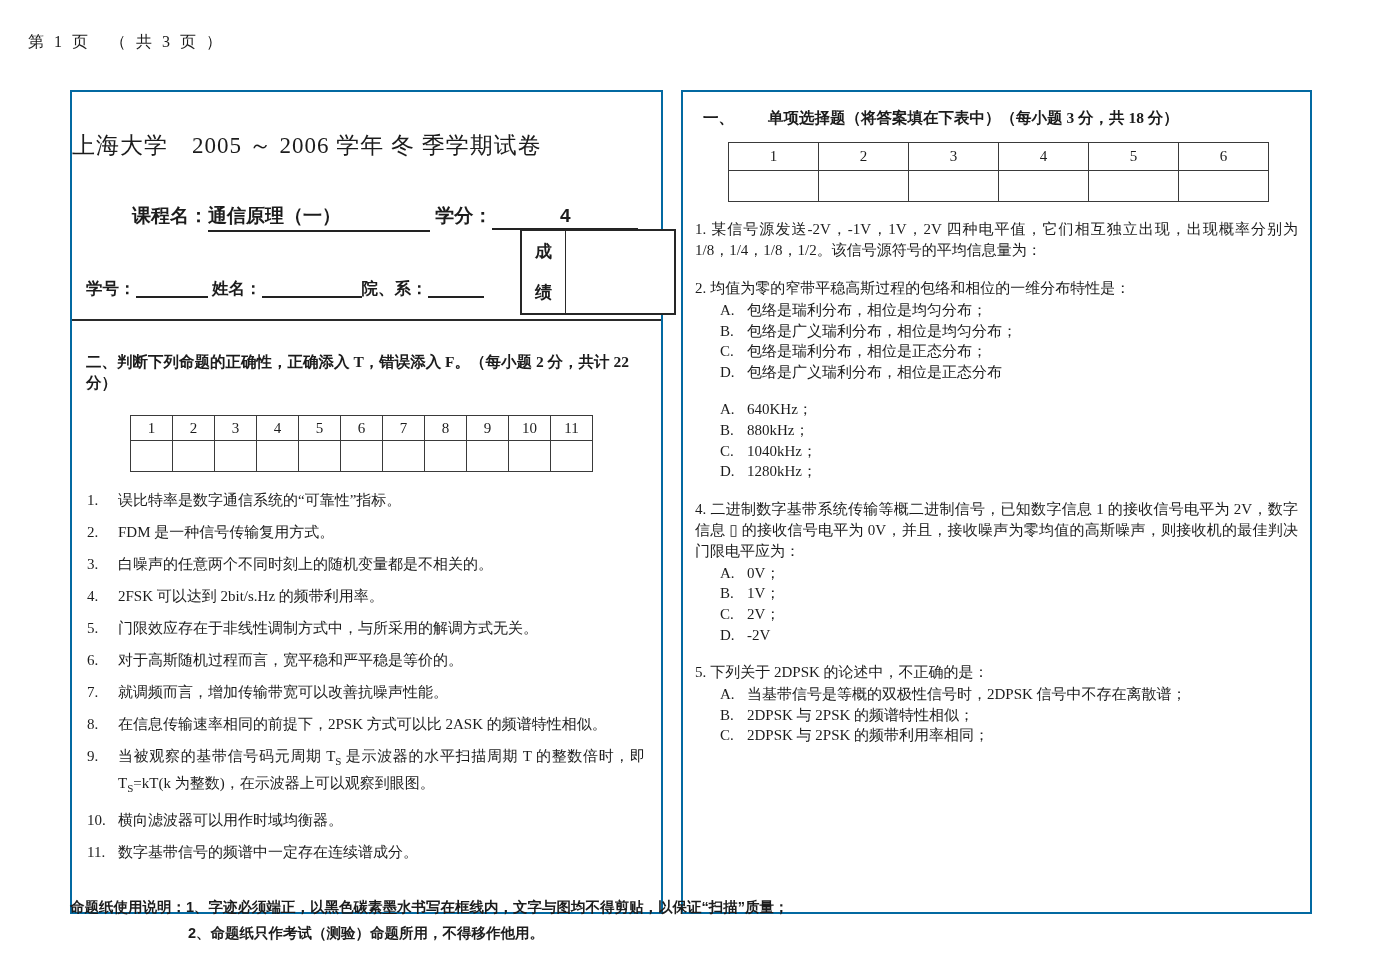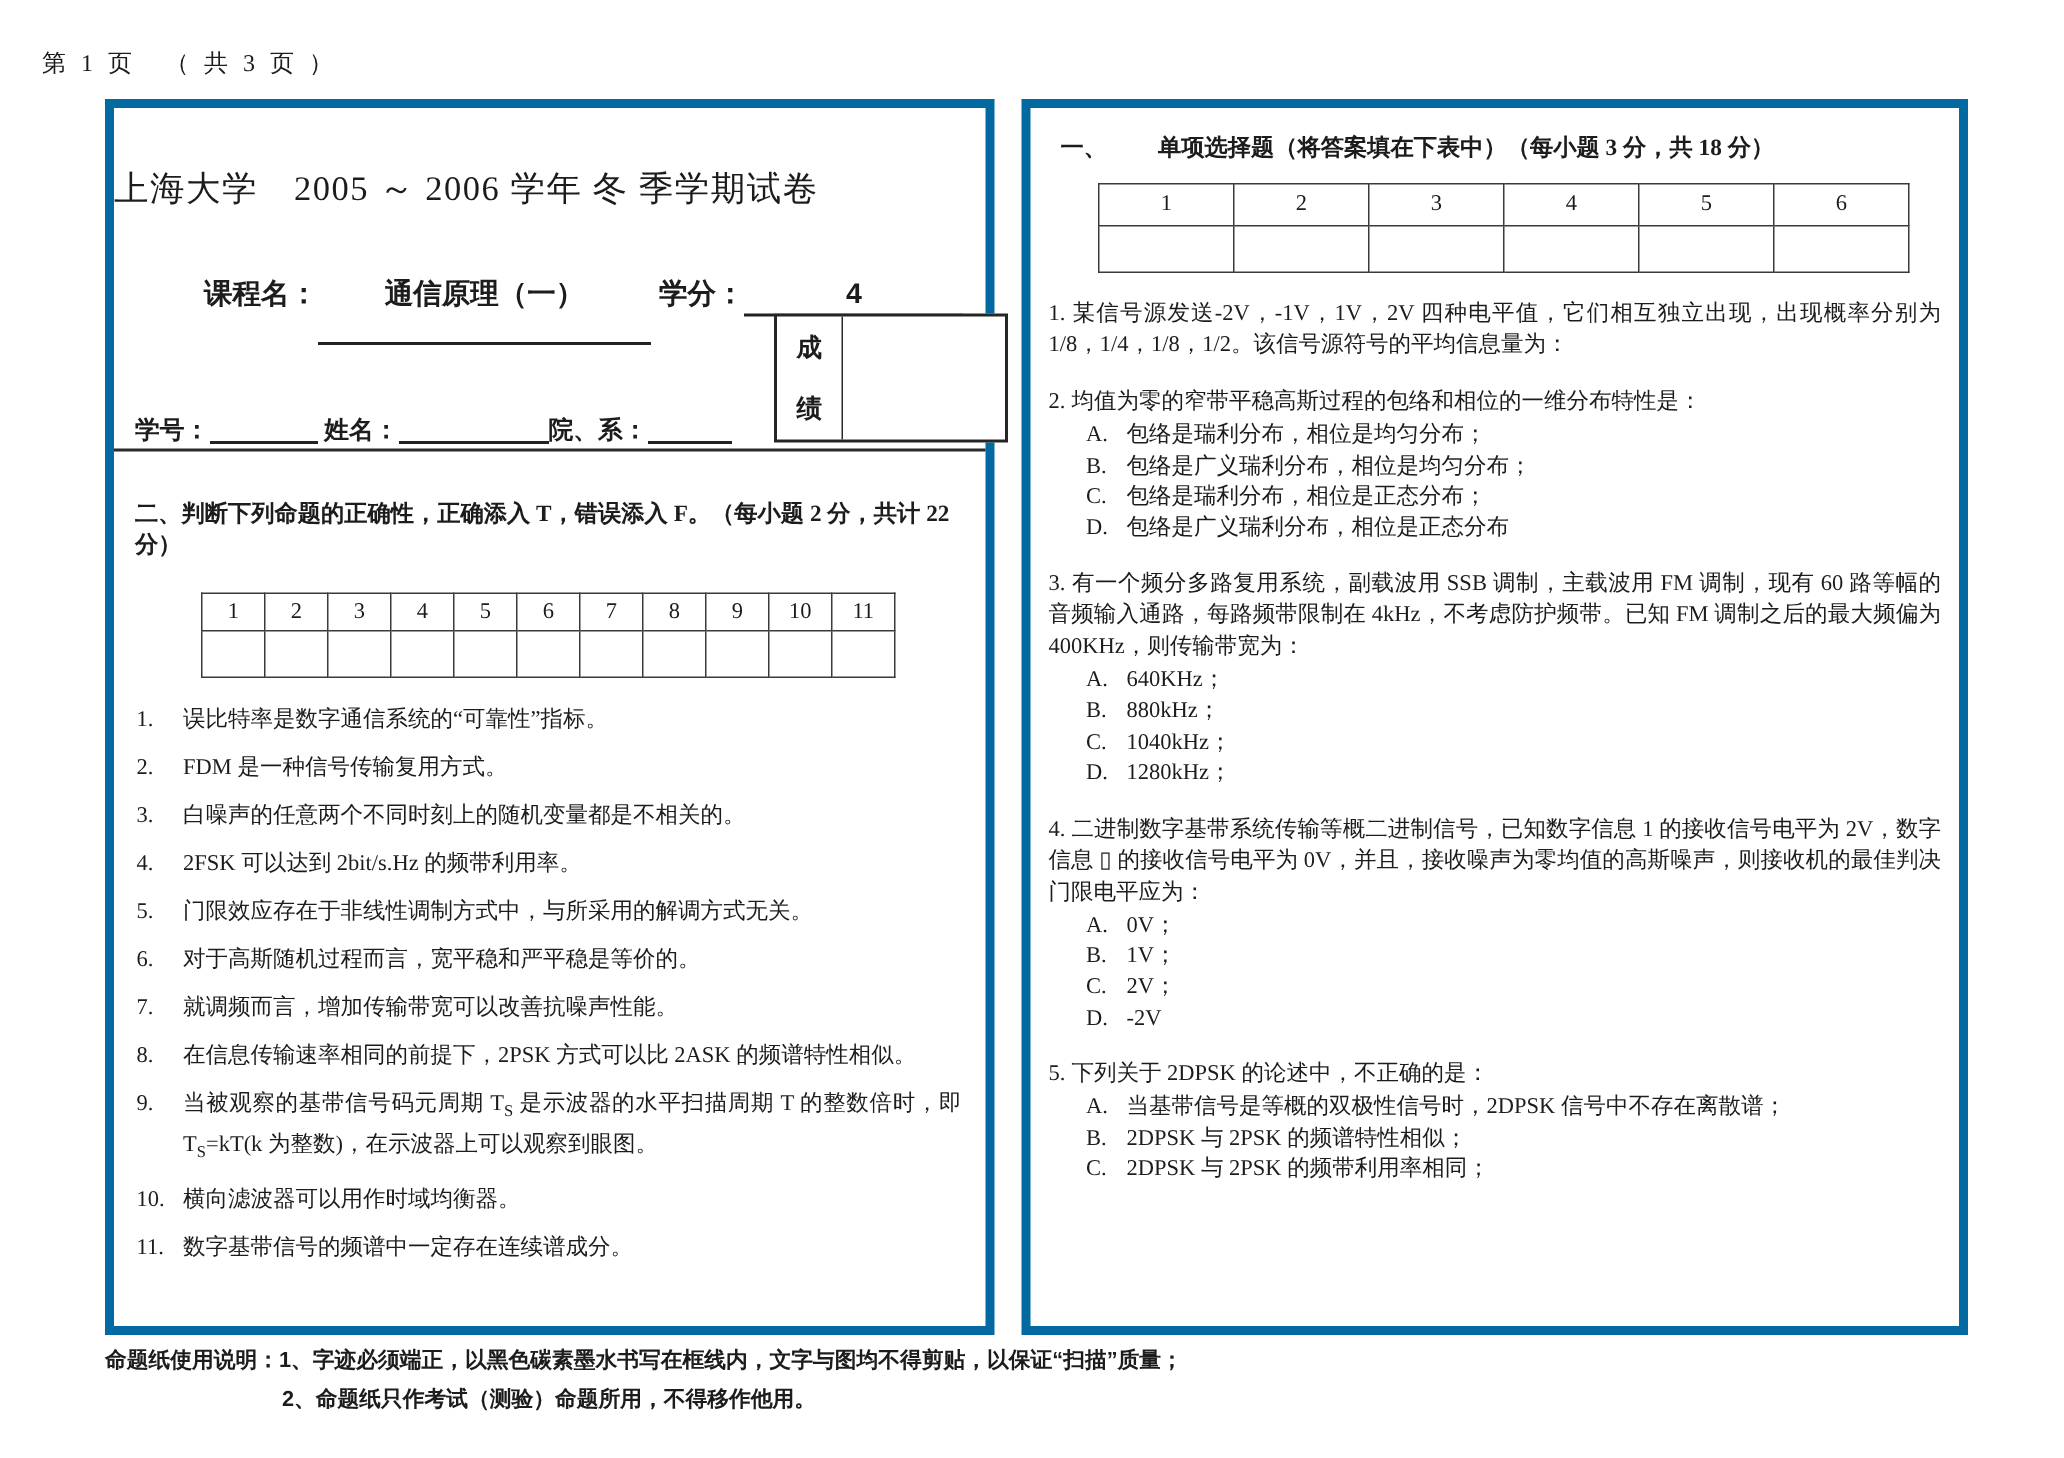--- a/index.html
+++ b/index.html
@@ -6,33 +6,33 @@
   html,body { background:#ffffff; }
   body {
     width:1376px; height:972px; position:relative;
     color:#1c1c1c;
     font-family:"Liberation Serif","DejaVu Serif",serif;
   }
   .page-head {
     position:absolute; top:32px; left:28px; width:1264px;
     text-align:left; font-size:16px; letter-spacing:3px;
   }
-  .box { position:absolute; border:6px solid #0369a1; background:#fff; }
+  .box { position:absolute; border:2px solid #0369a1; background:#fff;margin-top:24px; }
   #left-box  { left:70px;  top:66px; width:593px; height:824px; }
   #right-box { left:681px; top:66px; width:631px; height:824px; padding:0 12px; }
 
   
   .lhead { height:229px; border-bottom:2px solid #2a2a2a; position:relative; }
   .exam-title { text-align:left; padding-top:38px; font-size:23px; font-weight:500; letter-spacing:1px; }
   .course-line {
     margin:42px 0 0 60px; font-size:19px; font-weight:bold;
     font-family:"Liberation Sans","DejaVu Sans",sans-serif; white-space:nowrap;
   }
   .u-blank { display:inline-block; border-bottom:2px solid #222; height:22px; vertical-align:-4px; }
-  .course-blank { width:222px; text-align:center; height:auto; vertical-align:baseline; padding-bottom:19px; }
+  .course-blank { width:222px; text-align:left; height:auto; vertical-align:baseline; padding-bottom:1px; }
   .credit-blank { width:146px; text-align:center; height:auto; vertical-align:baseline; padding-bottom:1px; }
   .id-line {
     margin:44px 0 0 14px; font-size:16.5px; font-weight:bold;
     font-family:"Liberation Sans","DejaVu Sans",sans-serif; white-space:nowrap;
   }
   .grade-box {
     position:absolute; right:-15px; top:137px; width:156px; height:86px;
     border:2px solid #262626; background:#fff; display:flex;
   }
   .grade-label {
@@ -232,21 +232,20 @@
     <div class="q-stem"><span class="q-num">2.</span><span>均值为零的窄带平稳高斯过程的包络和相位的一维分布特性是：</span></div>
     <div class="q-opts">
       <div class="q-opt"><span class="opt-label">A.</span><span>包络是瑞利分布，相位是均匀分布；</span></div>
       <div class="q-opt"><span class="opt-label">B.</span><span>包络是广义瑞利分布，相位是均匀分布；</span></div>
       <div class="q-opt"><span class="opt-label">C.</span><span>包络是瑞利分布，相位是正态分布；</span></div>
       <div class="q-opt"><span class="opt-label">D.</span><span>包络是广义瑞利分布，相位是正态分布</span></div>
     </div>
   </div>
 
   <div class="q">
-    <div class="q-stem"><span class="q-num">3.</span><span>有一个频分多路复用系统，副载波用 SSB 调制，主载波用 FM 调制，现有 60 路等幅的音频输入通路，每路频带限制在 4kHz，不考虑防护频带。已知 FM 调制之后的最大频偏为 400KHz，则传输带宽为：</span></div>
     <div class="q-opts">
       <div class="q-opt"><span class="opt-label">A.</span><span>640KHz；</span></div>
       <div class="q-opt"><span class="opt-label">B.</span><span>880kHz；</span></div>
       <div class="q-opt"><span class="opt-label">C.</span><span>1040kHz；</span></div>
       <div class="q-opt"><span class="opt-label">D.</span><span>1280kHz；</span></div>
     </div>
   </div>
 
   <div class="q">
     <div class="q-stem"><span class="q-num">4.</span><span>二进制数字基带系统传输等概二进制信号，已知数字信息 1 的接收信号电平为 2V，数字信息 ▯ 的接收信号电平为 0V，并且，接收噪声为零均值的高斯噪声，则接收机的最佳判决门限电平应为：</span></div>

